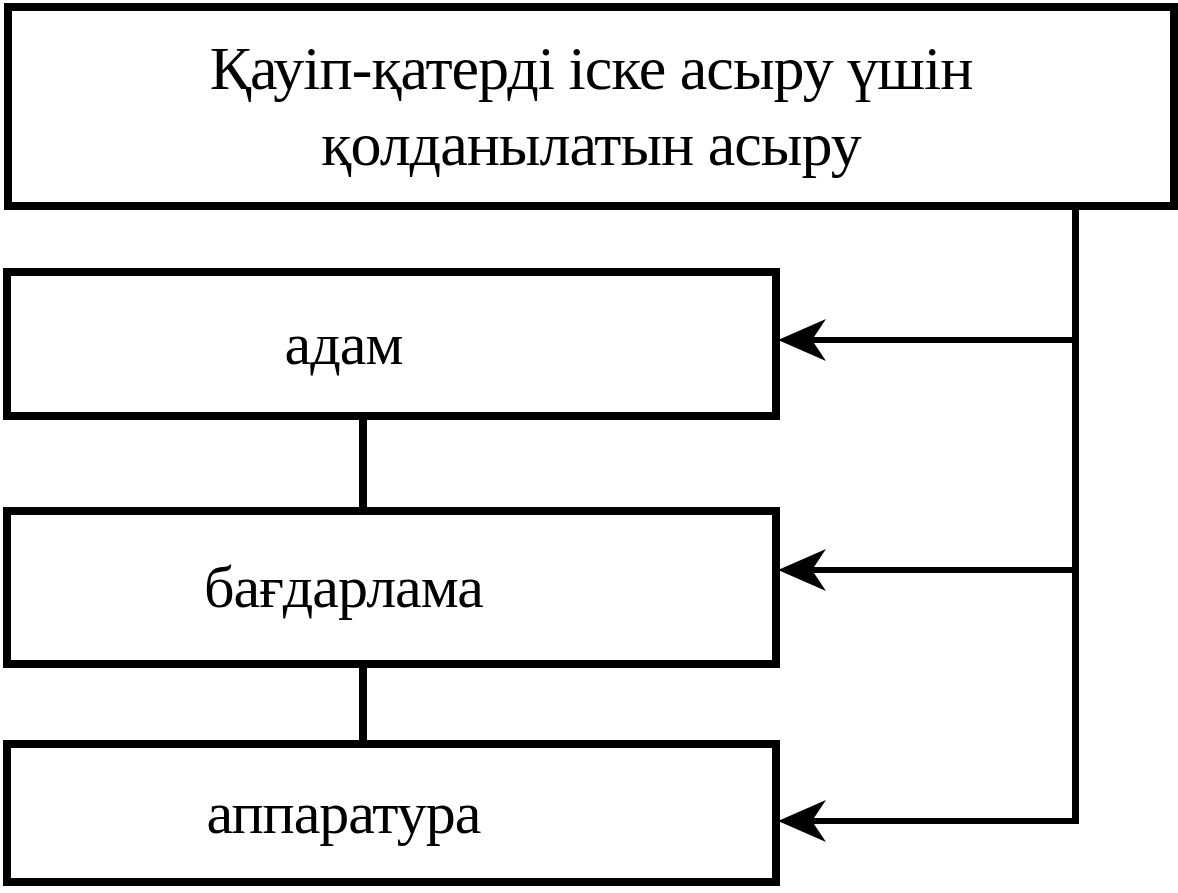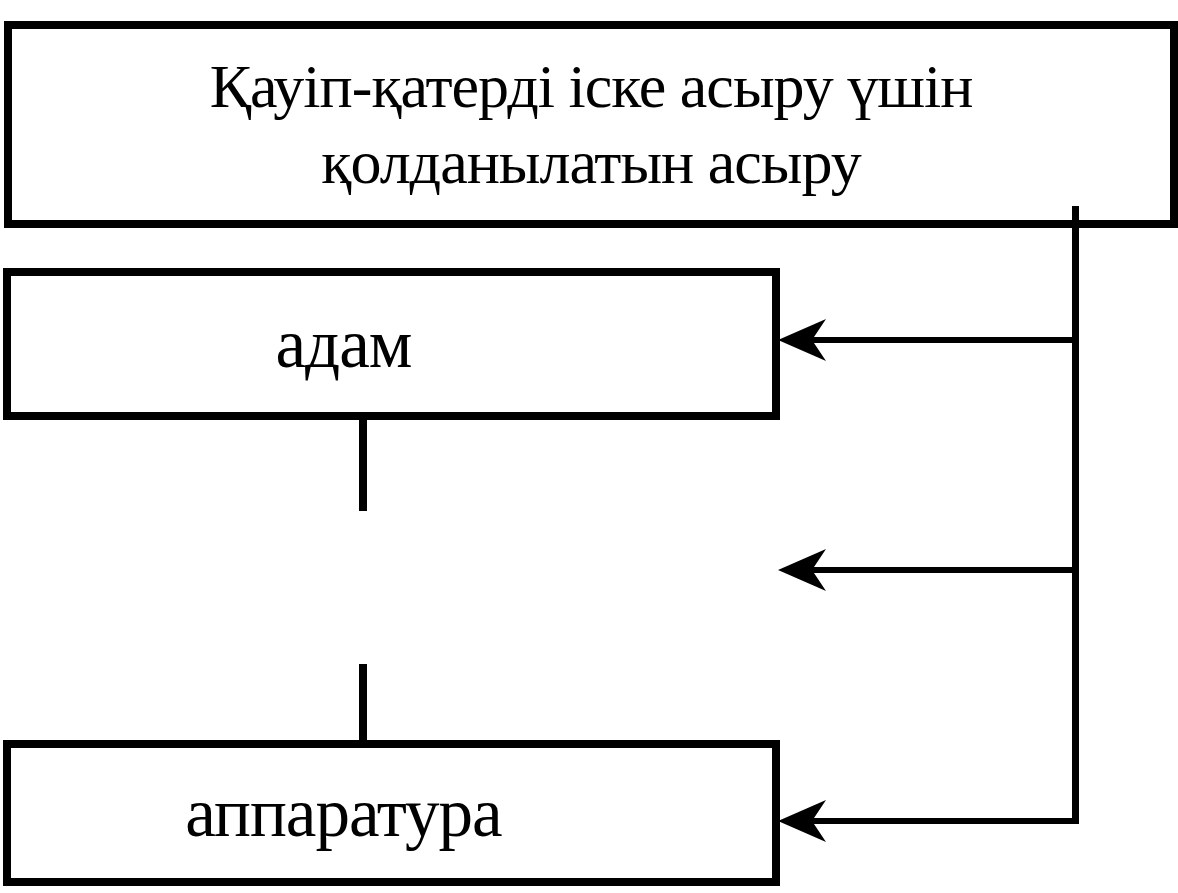--- a/index.html
+++ b/index.html
@@ -20,21 +20,21 @@
     position: absolute;
     box-sizing: border-box;
     border: 8px solid #000000;
     background: #ffffff;
     display: flex;
     align-items: center;
     justify-content: center;
   }
   .root-box {
     left: 4px;
-    top: 21px;
+    top: 3px;
     width: 1174px;
     height: 207px;
   }
   .root-heading {
     text-align: center;
     font-size: 62px;
     line-height: 1.22;
     letter-spacing: -1px;
     white-space: nowrap;
   }
@@ -47,21 +47,21 @@
   }
   .box-adam    { top: 268px; height: 152px; }
   .box-program { top: 507px; height: 161px; }
   .box-hardware{ top: 740px; height: 146px; }
   .child-label {
     display: block;
     width: 100%;
     box-sizing: border-box;
     padding-right: 96px;
     text-align: center;
-    font-size: 69px;
+    font-size: 60px;
     letter-spacing: -1px;
     white-space: nowrap;
   }
   .vline, .hline {
     position: absolute;
     background: #000000;
   }
   .trunk-line {
     left: 1072px;
     top: 206px;
@@ -106,20 +106,23 @@
     <div class="root-heading">
       <span class="line">Қауіп-қатерді іске асыру үшін</span>
       <span class="line">қолданылатын асыру</span>
     </div>
   </div>
 
   <div class="box child-box box-adam">
     <span class="child-label">адам</span>
   </div>
 
+  <div class="box child-box box-program">
+    <span class="child-label">бағдарлама</span>
+  </div>
 
   <div class="box child-box box-hardware">
     <span class="child-label">аппаратура</span>
   </div>
 
   <div class="vline stub stub-1"></div>
   <div class="vline stub stub-2"></div>
 
   <div class="vline trunk-line"></div>
 

